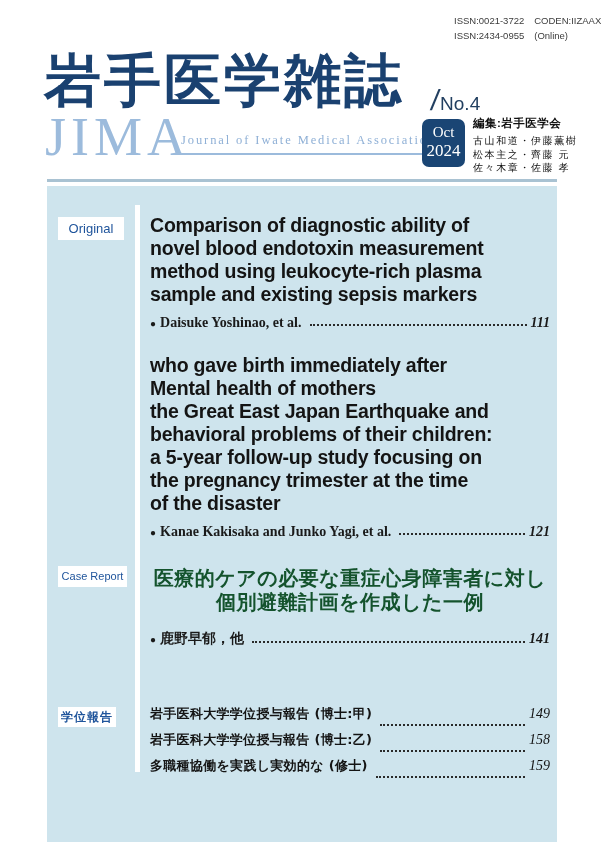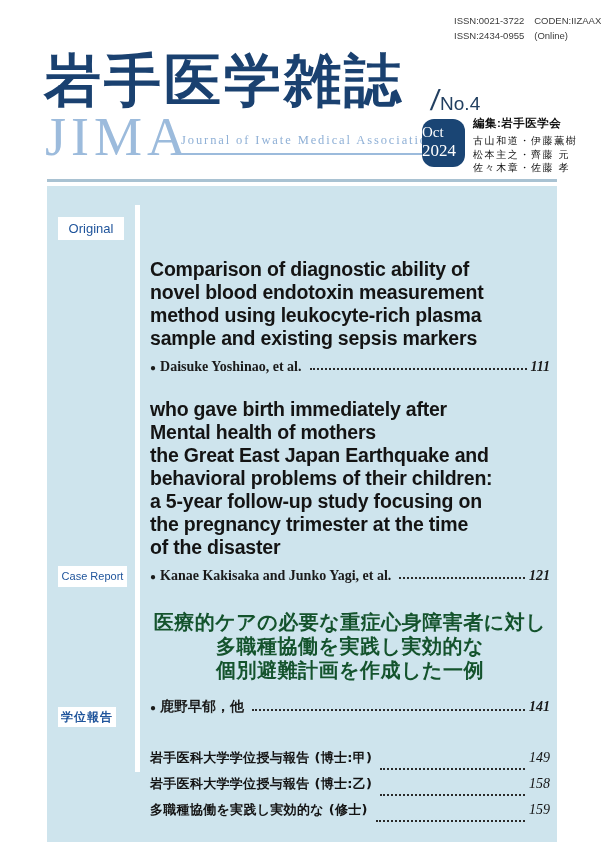--- a/index.html
+++ b/index.html
@@ -22,37 +22,37 @@
   .jsub{
     position:absolute;left:181px;top:133px;font-family:"Liberation Serif","DejaVu Serif",serif;
     font-size:12.5px;color:#8fb0d6;letter-spacing:1.9px;padding-bottom:5px;
     border-bottom:2px solid #9cbbdc;white-space:nowrap;
   }
   .vol{position:absolute;left:424px;top:84px;color:#223f60;display:flex;align-items:baseline;white-space:nowrap;}
   .vol-main{font-size:27px;letter-spacing:0.5px;}
   .vol-slash{font-size:29px;font-weight:300;margin:0 1px 0 7px;transform:skewX(-8deg);}
   .vol-no{font-size:19px;}
   .date-box{
-    position:absolute;left:422px;top:119px;width:43px;height:48px;background:#1a4574;border-radius:12px;
-    color:#ffffff;text-align:left;font-family:"Liberation Serif","DejaVu Serif",serif;
+    position:absolute;left:422px;top:119px;width:43px;height:48px;background:#1a4574;border-radius:7px;
+    color:#ffffff;text-align:center;font-family:"Liberation Serif","DejaVu Serif",serif;
   }
   .date-month{font-size:15px;margin-top:5px;line-height:17px;}
   .date-year{font-size:17px;line-height:20px;}
   .editors{position:absolute;left:473px;top:116px;color:#111111;white-space:nowrap;}
   .ed-head{font-size:11.5px;font-weight:bold;letter-spacing:0.5px;margin-bottom:3px;}
   .ed-name{font-size:10px;line-height:13.5px;letter-spacing:1.6px;}
   .topline{position:absolute;left:47px;top:179px;width:510px;height:3px;background:#a9c2d2;}
   
   .panel{position:absolute;left:47px;top:186px;width:510px;height:676px;background:#cee4ed;}
   .vline{position:absolute;left:88px;top:19px;width:5px;height:567px;background:#ffffff;}
   .sec-label{position:absolute;left:11px;background:#ffffff;color:#1f549b;text-align:center;white-space:nowrap;}
   .lbl-original{top:31px;width:66px;height:23px;font-size:13px;line-height:23px;}
   .lbl-case{top:380px;width:69px;height:21px;font-size:11px;line-height:21px;}
   .lbl-degree{top:521px;width:58px;height:20px;font-size:12px;line-height:20px;font-weight:bold;letter-spacing:1px;}
-  .content{position:absolute;left:103px;top:0;width:400px;height:608px;margin-top:44px;}
+  .content{position:absolute;left:103px;top:0;width:400px;height:608px;}
   .article{position:absolute;left:0;width:100%;}
   .a1{top:28px;}
   .a2{top:168px;}
   .acase{top:380px;}
   .adeg{top:519px;}
   .t-line{
     font-size:19.5px;line-height:23px;color:#141414;font-weight:bold;letter-spacing:-0.2px;white-space:nowrap;
   }
   .t-line-jp{
     font-size:20px;line-height:24px;color:#14532d;font-weight:bold;letter-spacing:0.5px;white-space:nowrap;
@@ -141,21 +141,20 @@
         <div class="author-row">
           <span class="bullet">●</span>
           <span>Kanae Kakisaka and Junko Yagi, et al.</span>
           <span class="leader"></span>
           <span class="page-num">121</span>
         </div>
       </div>
 
       <div class="article acase">
         <div class="t-line-jp">医療的ケアの必要な重症心身障害者に対し</div>
-        <div class="t-line-jp">多職種協働を実践し実効的な</div>
         <div class="t-line-jp">個別避難計画を作成した一例</div>
         <div class="author-row case-gap">
           <span class="bullet">●</span>
           <span>鹿野早郁，他</span>
           <span class="leader"></span>
           <span class="page-num">141</span>
         </div>
       </div>
 
       <div class="article adeg">

